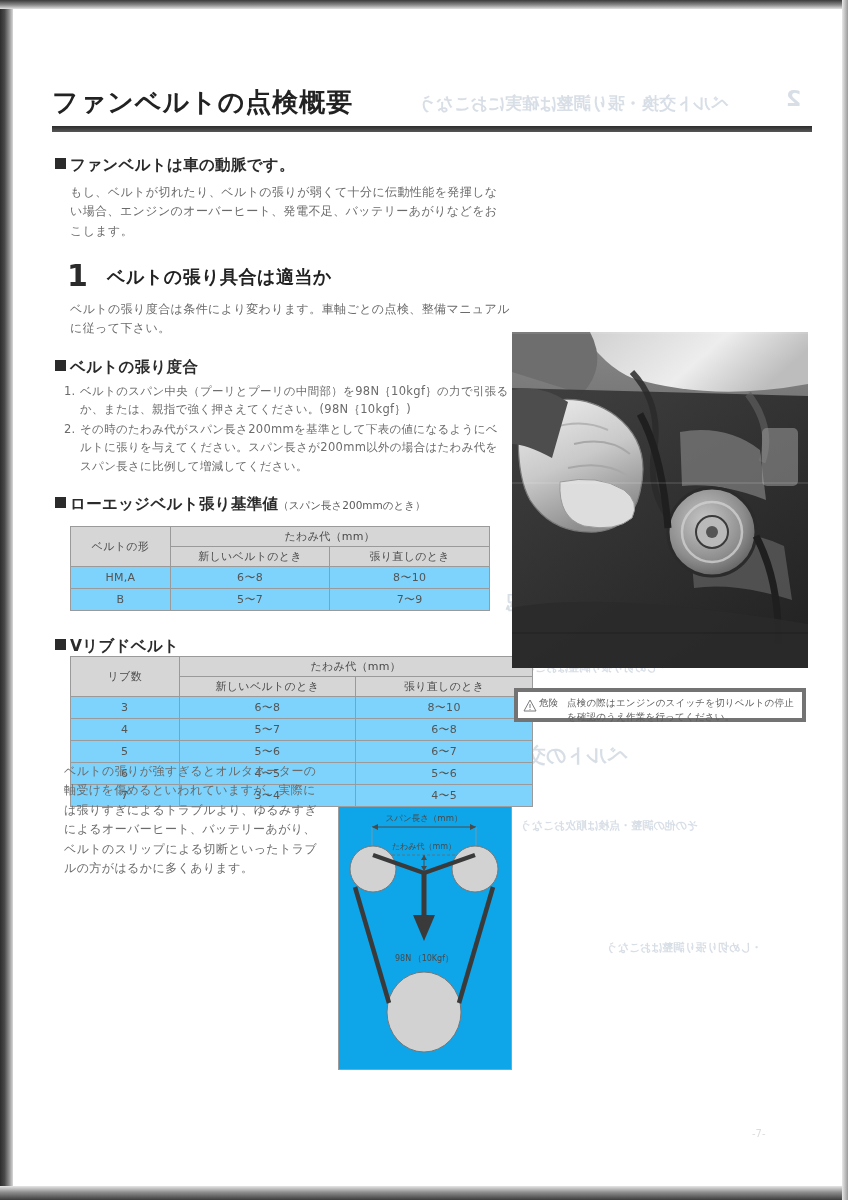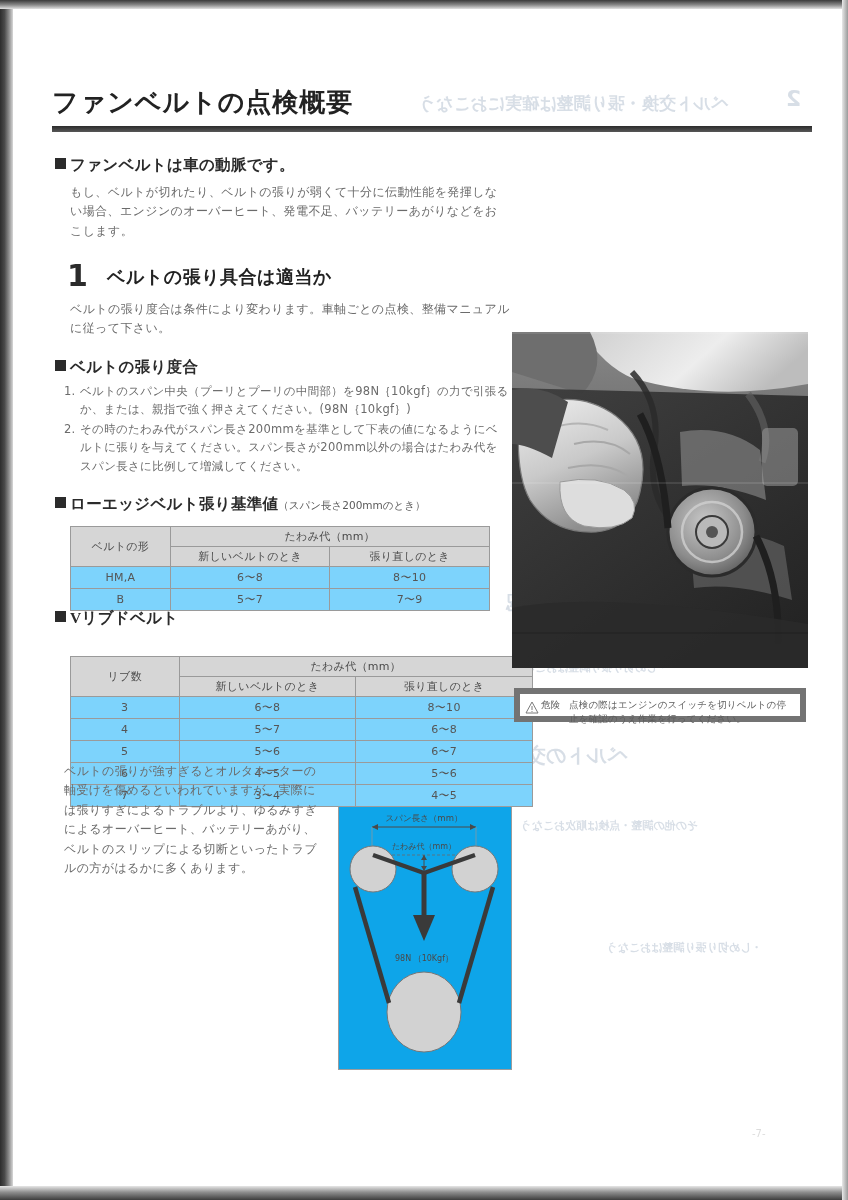--- a/index.html
+++ b/index.html
@@ -47,21 +47,21 @@
   #step1-body{position:absolute;left:70px;top:300px;width:440px;}
 
   #h-tension{position:absolute;left:55px;top:357px;}
   #steps-list{position:absolute;left:64px;top:382px;width:445px;}
   .num-item{display:flex;font-size:11.5px;line-height:1.6;color:#6b6b6b;
      letter-spacing:.3px;margin-bottom:1px;}
   .num-item .n{flex:0 0 16px;}
   .num-item .t{flex:1;}
 
   #h-lowedge{position:absolute;left:55px;top:494px;}
-  #h-vrib{position:absolute;left:55px;top:608px;font-family:Liberation Serif, serif;}
+  #h-vrib{position:absolute;left:55px;top:636px;}
 
   table.spec{border-collapse:collapse;font-size:11px;color:#555;background:#7dd3fc;}
   table.spec th,table.spec td{border:1px solid #9a9a9a;text-align:center;
      font-weight:400;padding:2px 4px;letter-spacing:.3px;}
   table.spec th{background:#d6d6d6;color:#4a4a4a;}
   table.spec td{height:17px;}
   #tbl-lowedge{position:absolute;left:70px;top:526px;width:420px;}
   #tbl-vrib{position:absolute;left:70px;top:656px;width:463px;}
   .c-type{width:96px;}
   .c-new{width:162px;}
@@ -74,21 +74,21 @@
      border:1px solid #9c9c9c;background:#0ea5e9;}
   #diagram svg{display:block;}
 
   
   #photo{position:absolute;left:512px;top:332px;width:296px;height:336px;
      background:#6e6e6e;overflow:hidden;}
   #photo svg{display:block;}
 
   
   #danger-box{position:absolute;left:514px;top:688px;width:292px;height:34px;
-     border:6px solid #737373;background:#fff;display:flex;align-items:flex-start;
+     border:4px solid #737373;background:#fff;display:flex;align-items:flex-start;
      padding:4px 5px;box-sizing:border-box;}
   #danger-icon{flex:0 0 16px;margin-top:1px;}
   #danger-label{flex:0 0 28px;font-size:9.5px;color:#5d5d5d;margin-top:1px;}
   #danger-text{flex:1;font-size:9.5px;line-height:1.45;color:#5d5d5d;letter-spacing:.2px;}
 
   #page-number{position:absolute;left:752px;top:1128px;font-size:10px;color:#dcdcdc;}
 </style>
 </head>
 <body>
 

